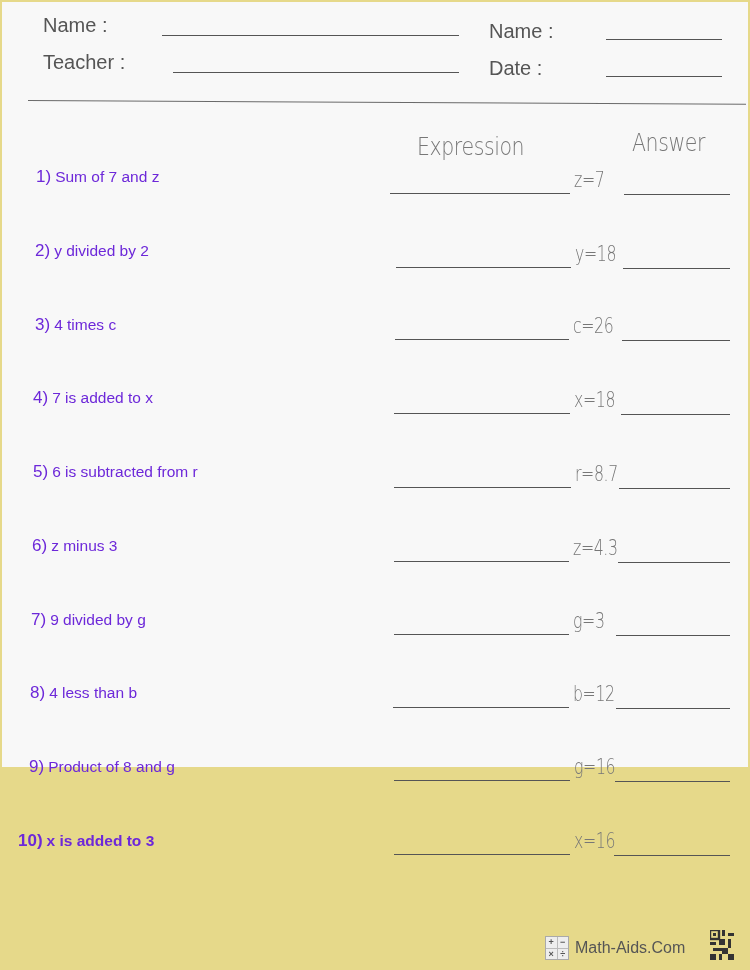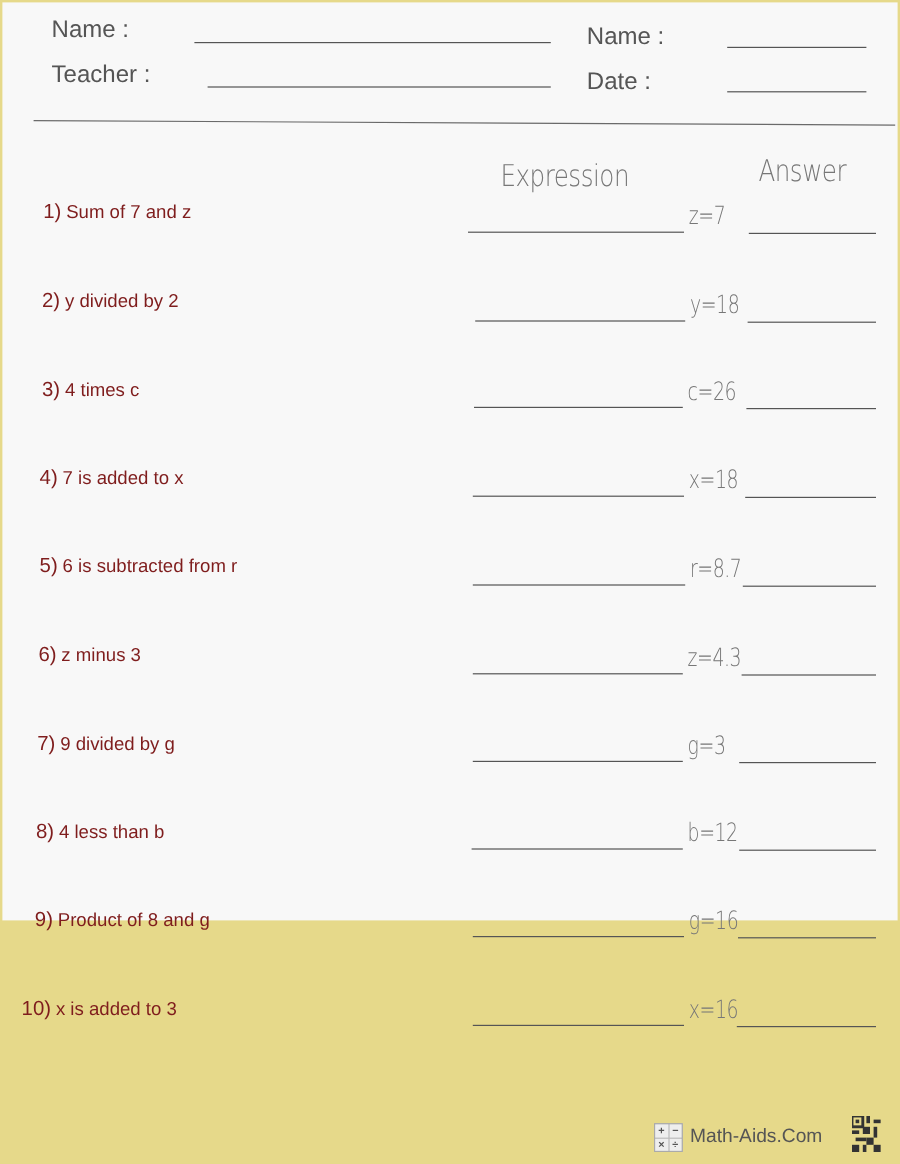--- a/index.html
+++ b/index.html
@@ -12,21 +12,21 @@
   .page {
     position:absolute; left:2px; top:2px; width:746px; height:765px;
     background:#f8f8f8;
   }
   .hdr-label { position:absolute; font-size:20px; color:#555; }
   .line { position:absolute; height:0; border-top:1.5px solid #555; }
   .hr { position:absolute; left:26px; top:98px; width:718px; border-top:1.5px solid #6a6a6a; transform:rotate(0.3deg); transform-origin:left; }
   .title { position:absolute; left:234px; top:108px; font-size:18px; font-weight:bold; color:#555; }
   .hand { position:absolute; font-family:"DejaVu Sans", sans-serif; font-weight:200; color:#777; letter-spacing:-0.5px; }
   .col-head { font-size:25px; transform:scaleX(0.82); transform-origin:left; }
-  .q { position:absolute; font-size:15.5px; color:#7f1d1d; }
+  .q { position:absolute; font-size:15.5px; color:#6d28d9; }
   .q .num { font-size:17px; margin-right:4px; }
   .ans-val { font-size:21px; transform:scaleX(0.75); transform-origin:left; }
   .footer { position:absolute; left:543px; top:934px; display:flex; align-items:center; gap:6px; }
   .calc-icon { width:22px; height:22px; display:grid; grid-template-columns:1fr 1fr; gap:1px; background:#bbb; border:1px solid #aaa; }
   .calc-icon span { background:#eee; font-size:9px; line-height:10px; text-align:center; color:#555; font-weight:bold; }
   .brand { font-size:16px; color:#555;text-align:center; }
   .qr { position:absolute; left:708px; top:928px; width:24px; height:30px; }
 </style>
 </head>
 <body>
@@ -96,21 +96,21 @@
         <div class="hand ans-val" style="left:571px;top:680px;">b=12</div>
         <div class="line" style="left:614px;top:706px;width:114px;"></div>
       </div>
       <div>
         <div class="q" style="left:27px;top:755px;"><span class="num">9)</span><span>Product of 8 and g</span></div>
         <div class="line" style="left:392px;top:778px;width:176px;"></div>
         <div class="hand ans-val" style="left:572px;top:753px;">g=16</div>
         <div class="line" style="left:613px;top:779px;width:115px;"></div>
       </div>
       <div>
-        <div class="q" style="left:16px;top:829px;"><span class="num">10)</span><span>x is added to 3</span></div>
+        <div class="q" style="left:16px;top:829px;font-weight:bold;"><span class="num">10)</span><span>x is added to 3</span></div>
         <div class="line" style="left:392px;top:852px;width:176px;"></div>
         <div class="hand ans-val" style="left:572px;top:827px;">x=16</div>
         <div class="line" style="left:612px;top:853px;width:116px;"></div>
       </div>
     </div>
 
   <div class="footer">
     <div class="calc-icon">
       <span>+</span>
       <span>−</span>

